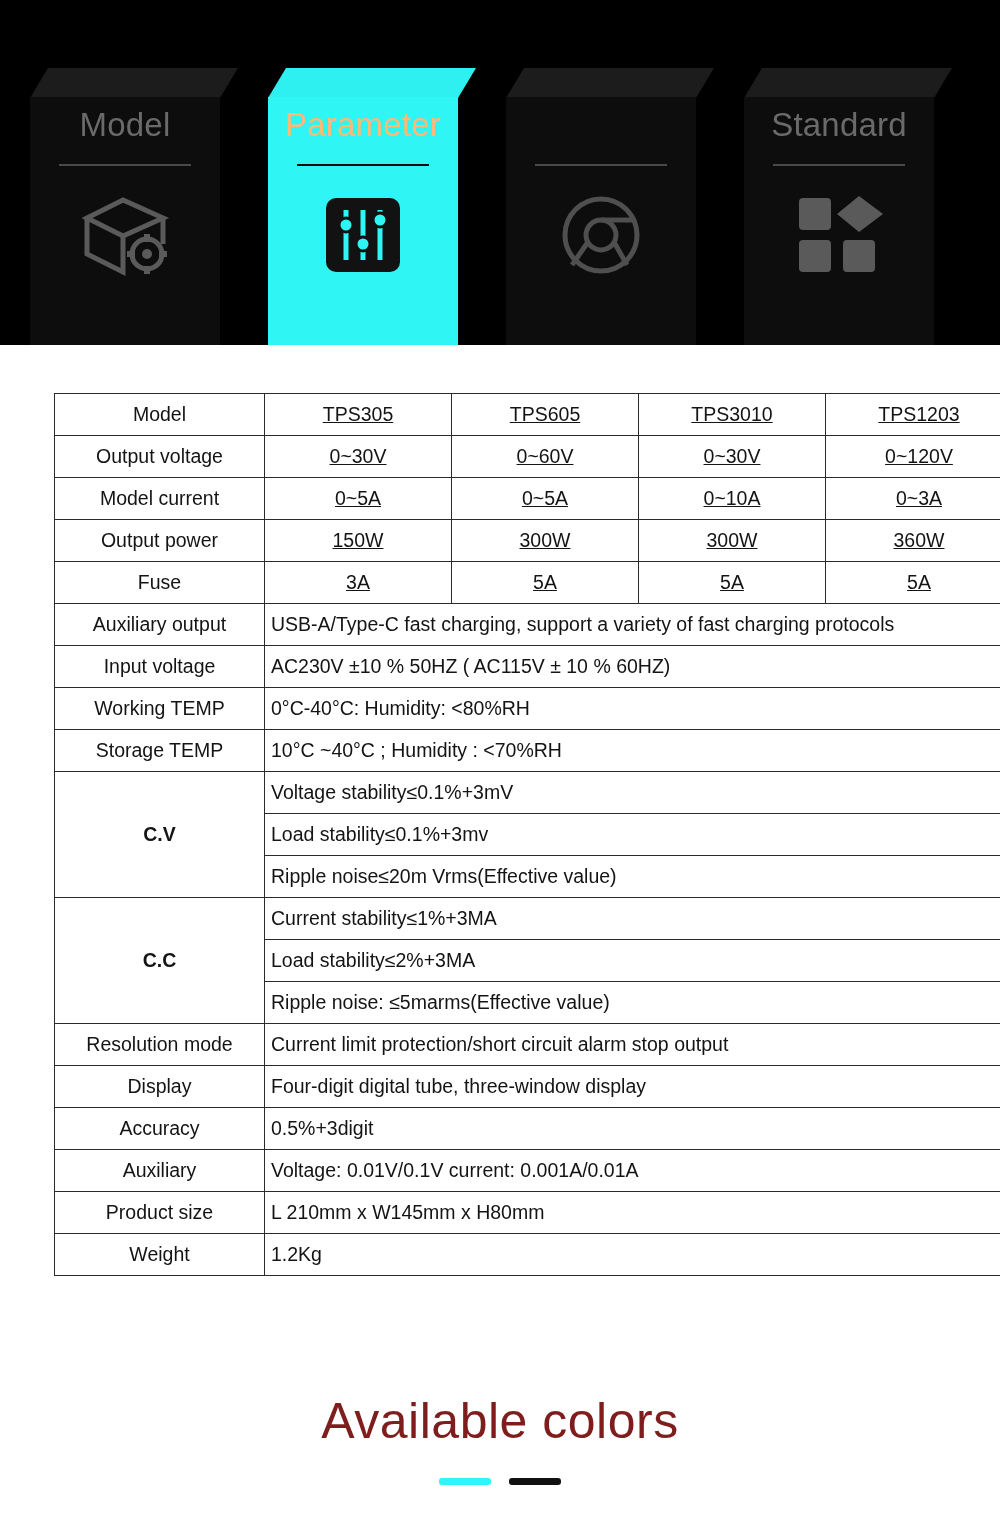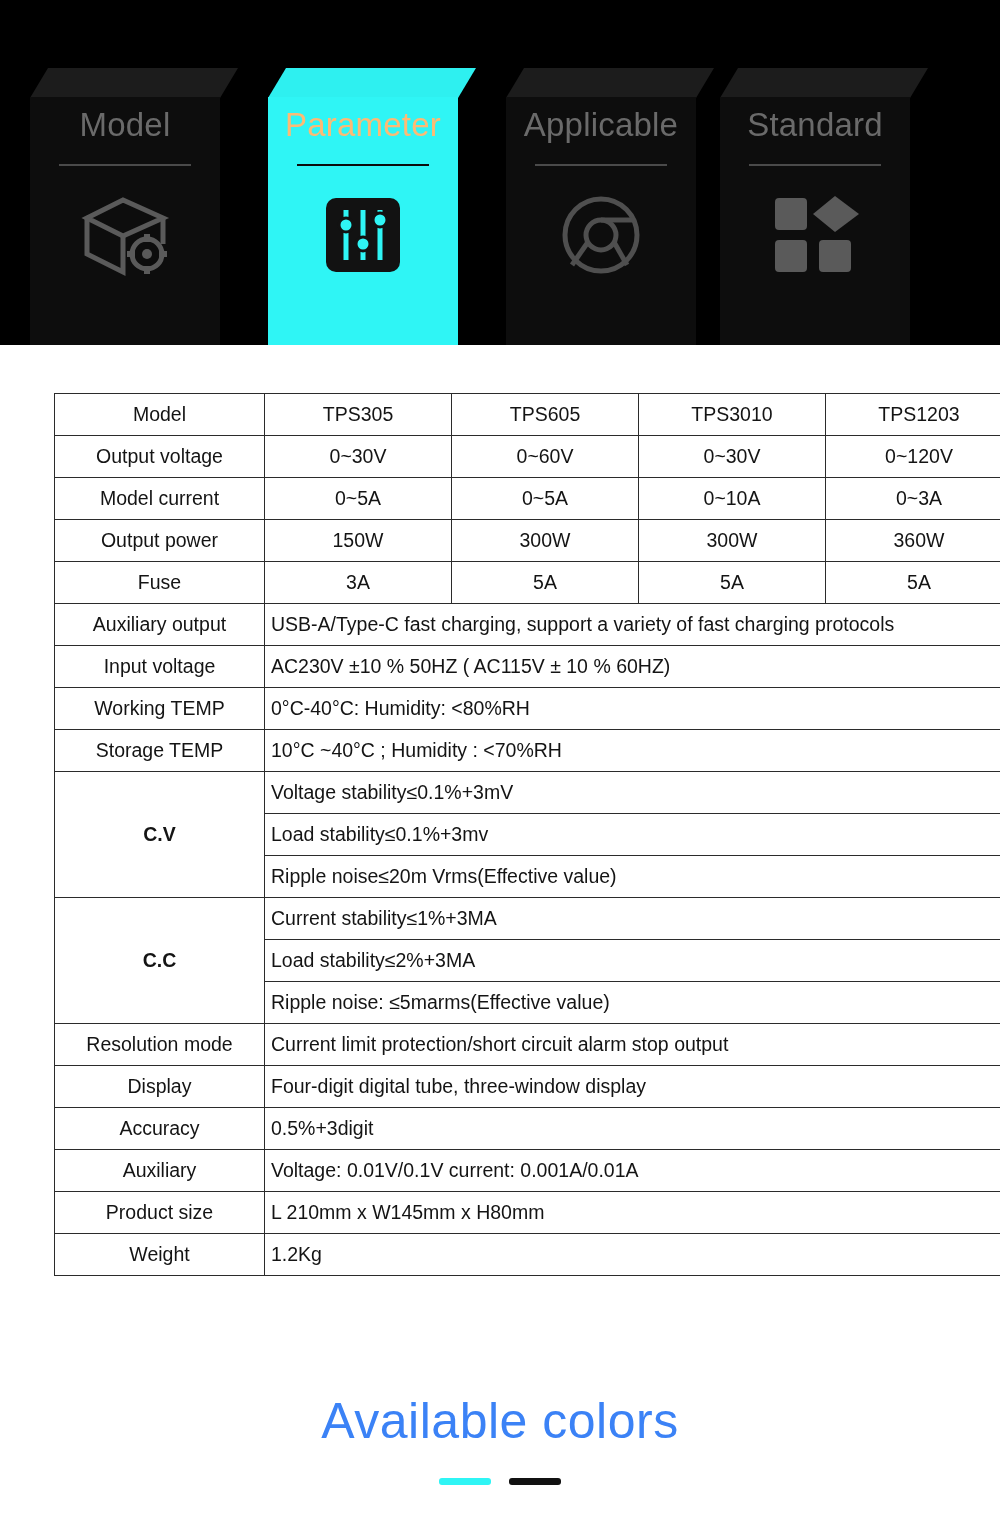--- a/index.html
+++ b/index.html
@@ -101,21 +101,21 @@
     width: 190px;
     height: 110px;
     display: flex;
     align-items: center;
     justify-content: center;
   }
 
   .tab1 { left: 30px; }
   .tab2 { left: 268px; }
   .tab3 { left: 506px; }
-  .tab4 { left: 720px; }
+  .tab4 { left: 744px; }
 
   
   .table-wrap {
     position: absolute;
     left: 54px;
     top: 393px;
     width: 894px;
   }
   table.spec {
     border-collapse: collapse;
@@ -130,41 +130,42 @@
     padding: 0 6px;
     vertical-align: middle;
     line-height: 1.15;
   }
   td.rowhdr {
     width: 197px;
     text-align: center;
   }
   td.cell {
     text-align: center;
+    text-decoration: underline;
   }
   td.wide {
     text-align: left;
     padding-left: 11px;
   }
   td.big {
     font-size: 27px;
     text-align: center;
     font-weight: bold;
   }
   .colw { width: 174px; }
 
   
   .footer-title {
     position: absolute;
     left: 0;
     top: 1392px;
     width: 1000px;
     text-align: center;
     font-size: 50px;
-    color: #3b82f6;
+    color: #7f1d1d;
     letter-spacing: 0.5px;
   }
   .swatches {
     position: absolute;
     left: 0;
     top: 1478px;
     width: 1000px;
     display: flex;
     justify-content: center;
     gap: 18px;
@@ -221,21 +222,20 @@
         <circle cx="60" cy="28" r="7" fill="#2ff5f5" stroke="#121212" stroke-width="3"></circle>
       </svg>
     </div>
   </div>
 
   <div class="tab tab3">
     <div class="slant">
         <div class="inner"></div>
       </div>
     <div class="body"></div>
-    <div class="label">Applicable</div>
     <div class="underline"></div>
     <div class="icon">
       <svg width="88" height="88" viewBox="0 0 88 88">
         <circle cx="44" cy="44" r="36" fill="none" stroke="#4f4f4f" stroke-width="5"></circle>
         <circle cx="44" cy="44" r="15" fill="none" stroke="#4f4f4f" stroke-width="5"></circle>
         <path d="M44 29 L78 29" stroke="#4f4f4f" stroke-width="5" fill="none"></path>
         <path d="M31 51 L15 74" stroke="#4f4f4f" stroke-width="5" fill="none"></path>
         <path d="M57 51 L70 74" stroke="#4f4f4f" stroke-width="5" fill="none"></path>
       </svg>
     </div>

